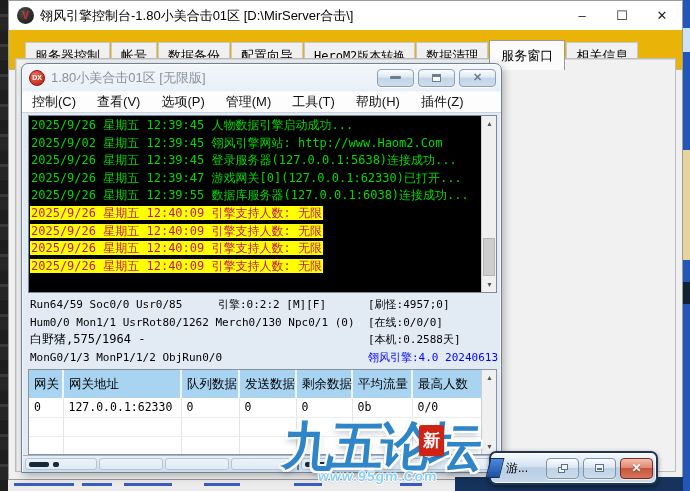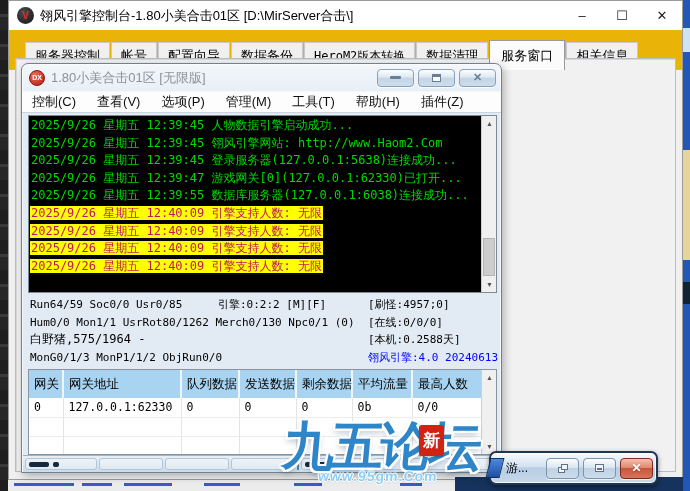--- a/index.html
+++ b/index.html
@@ -154,22 +154,22 @@
           <span>☐</span>
         </div>
       <div class="win-btn">
           <span>✕</span>
         </div>
     </div>
 
     <div class="tabstrip">
       <div class="tab">服务器控制</div>
       <div class="tab">帐号</div>
+      <div class="tab">数据备份</div>
       <div class="tab">配置向导</div>
-      <div class="tab">数据备份</div>
       <div class="tab hero">HeroM2版本转换</div>
       <div class="tab">数据清理</div>
       <div class="tab active">服务窗口</div>
       <div class="tab">相关信息</div>
     </div>
 
     <div class="content-panel"></div>
 
     <div class="inner-window">
       <div class="inner-titlebar">
@@ -194,21 +194,21 @@
         <span class="menu-item">选项(P)</span>
         <span class="menu-item">管理(M)</span>
         <span class="menu-item">工具(T)</span>
         <span class="menu-item">帮助(H)</span>
         <span class="menu-item">插件(Z)</span>
       </div>
 
       <div class="console">
         <div class="console-lines">
           <div class="console-line"><span>2025/9/26 星期五 12:39:45 人物数据引擎启动成功...</span></div>
-          <div class="console-line"><span>2025/9/26 星期五 12:39:45 翎风引擎网站: http://www.Haom2.Com</span></div>
+          <div class="console-line"><span>2025/9/02 星期五 12:39:45 翎风引擎网站: http://www.Haom2.Com</span></div>
           <div class="console-line"><span>2025/9/26 星期五 12:39:45 登录服务器(127.0.0.1:5638)连接成功...</span></div>
           <div class="console-line"><span>2025/9/26 星期五 12:39:47 游戏网关[0](127.0.0.1:62330)已打开...</span></div>
           <div class="console-line"><span>2025/9/26 星期五 12:39:55 数据库服务器(127.0.0.1:6038)连接成功...</span></div>
           <div class="console-line hl"><span>2025/9/26 星期五 12:40:09 引擎支持人数: 无限</span></div>
           <div class="console-line hl"><span>2025/9/26 星期五 12:40:09 引擎支持人数: 无限</span></div>
           <div class="console-line hl"><span>2025/9/26 星期五 12:40:09 引擎支持人数: 无限</span></div>
           <div class="console-line hl"><span>2025/9/26 星期五 12:40:09 引擎支持人数: 无限</span></div>
         </div>
         <div class="vscroll">
           <div class="vs-arrow vs-up">▲</div>

